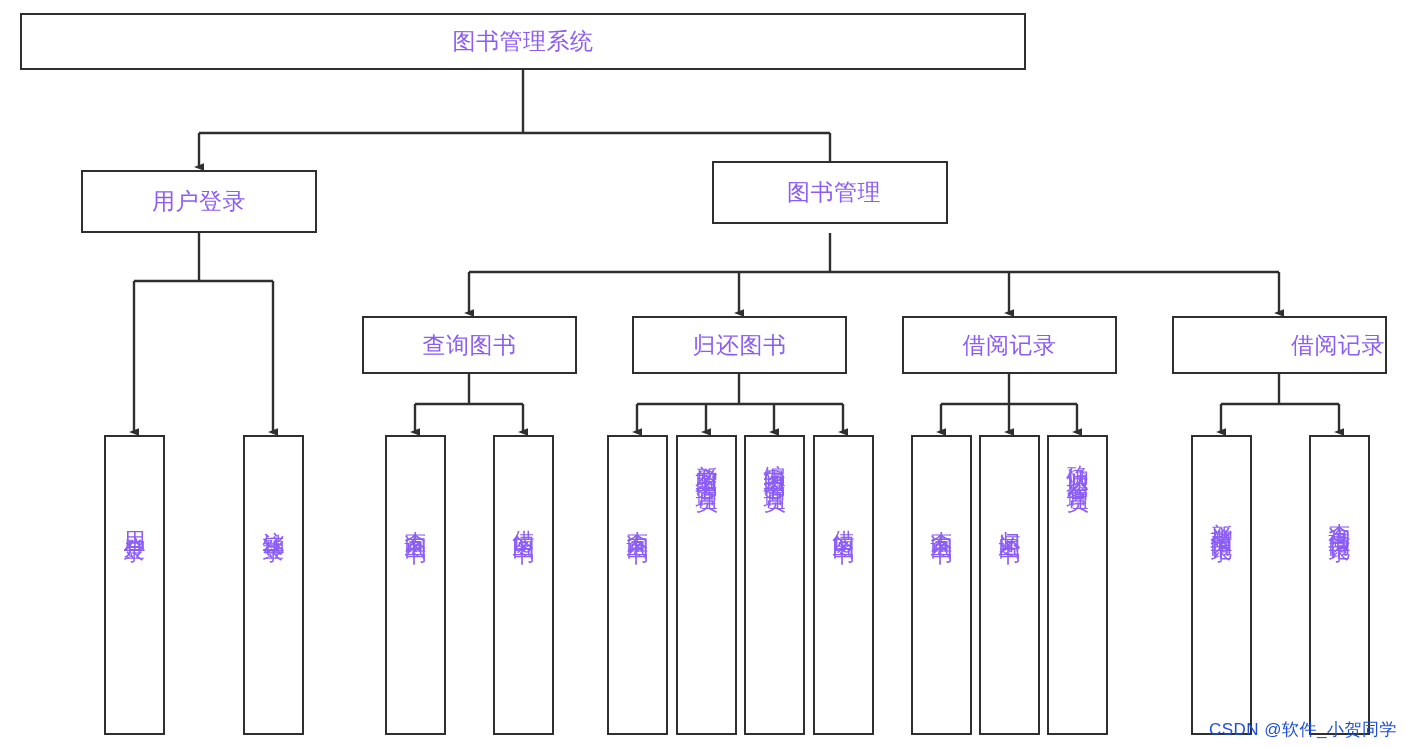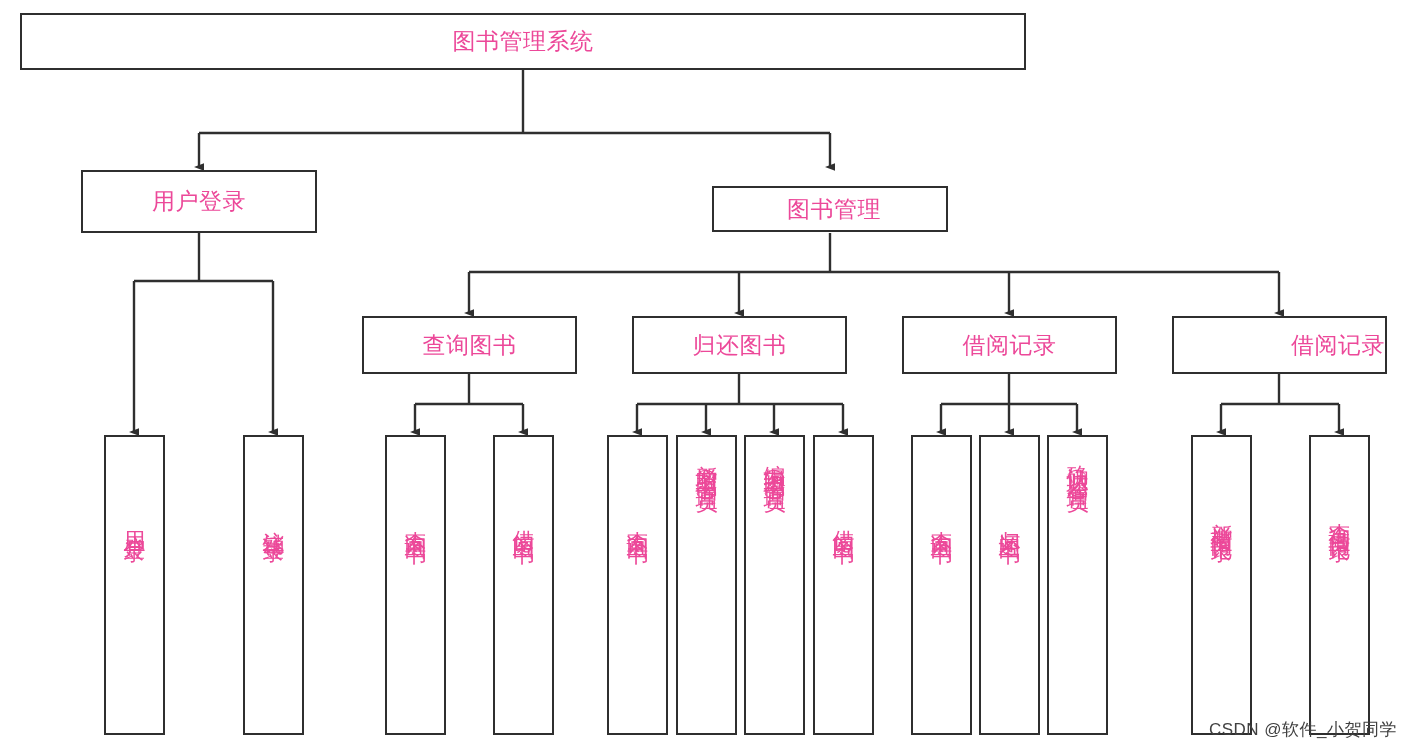--- a/index.html
+++ b/index.html
@@ -27,21 +27,21 @@
     pointer-events: none;
   }
   .node {
     position: absolute;
     box-sizing: border-box;
     background: #ffffff;
     border: 2px solid #2f2f2f;
     display: flex;
     align-items: center;
     justify-content: center;
-    color: #ec4899;
+    color: #8b5cf6;
     z-index: 2;
   }
   .node-label {
     display: block;
     text-align: center;
     line-height: 1.16;
     white-space: nowrap;
   }
   
   .node.horiz .node-label {
@@ -71,21 +71,21 @@
     margin-top: 58px;
   }
   .node.vert.tall .node-label {
     margin-top: 0px;
   }
   .watermark {
     position: absolute;
     right: 8px;
     bottom: 6px;
     font-size: 17px;
-    color: #404040;
+    color: #1d4ed8;
     letter-spacing: 0.5px;
     z-index: 5;
     white-space: nowrap;
   }
 </style>
 </head>
 <body>
 
 <div id="diagram-canvas">
 
@@ -141,21 +141,21 @@
     </g>
   </svg>
 
   <div class="node root horiz" style="left:20px; top:13px; width:1006px; height:57px;">
     <span class="node-label">图书管理系统</span>
   </div>
 
   <div class="node horiz" style="left:81px; top:170px; width:236px; height:63px;">
     <span class="node-label">用户登录</span>
   </div>
-  <div class="node horiz" style="left:712px; top:186px; width:236px; height:46px;padding-left:8px;">
+  <div class="node horiz" style="left:712px; top:161px; width:236px; height:63px;padding-left:8px;">
     <span class="node-label">图书管理</span>
   </div>
 
   <div class="node horiz" style="left:362px; top:316px; width:215px; height:58px;">
     <span class="node-label">查询图书</span>
   </div>
   <div class="node horiz" style="left:632px; top:316px; width:215px; height:58px;">
     <span class="node-label">归还图书</span>
   </div>
   <div class="node horiz" style="left:902px; top:316px; width:215px; height:58px;">

